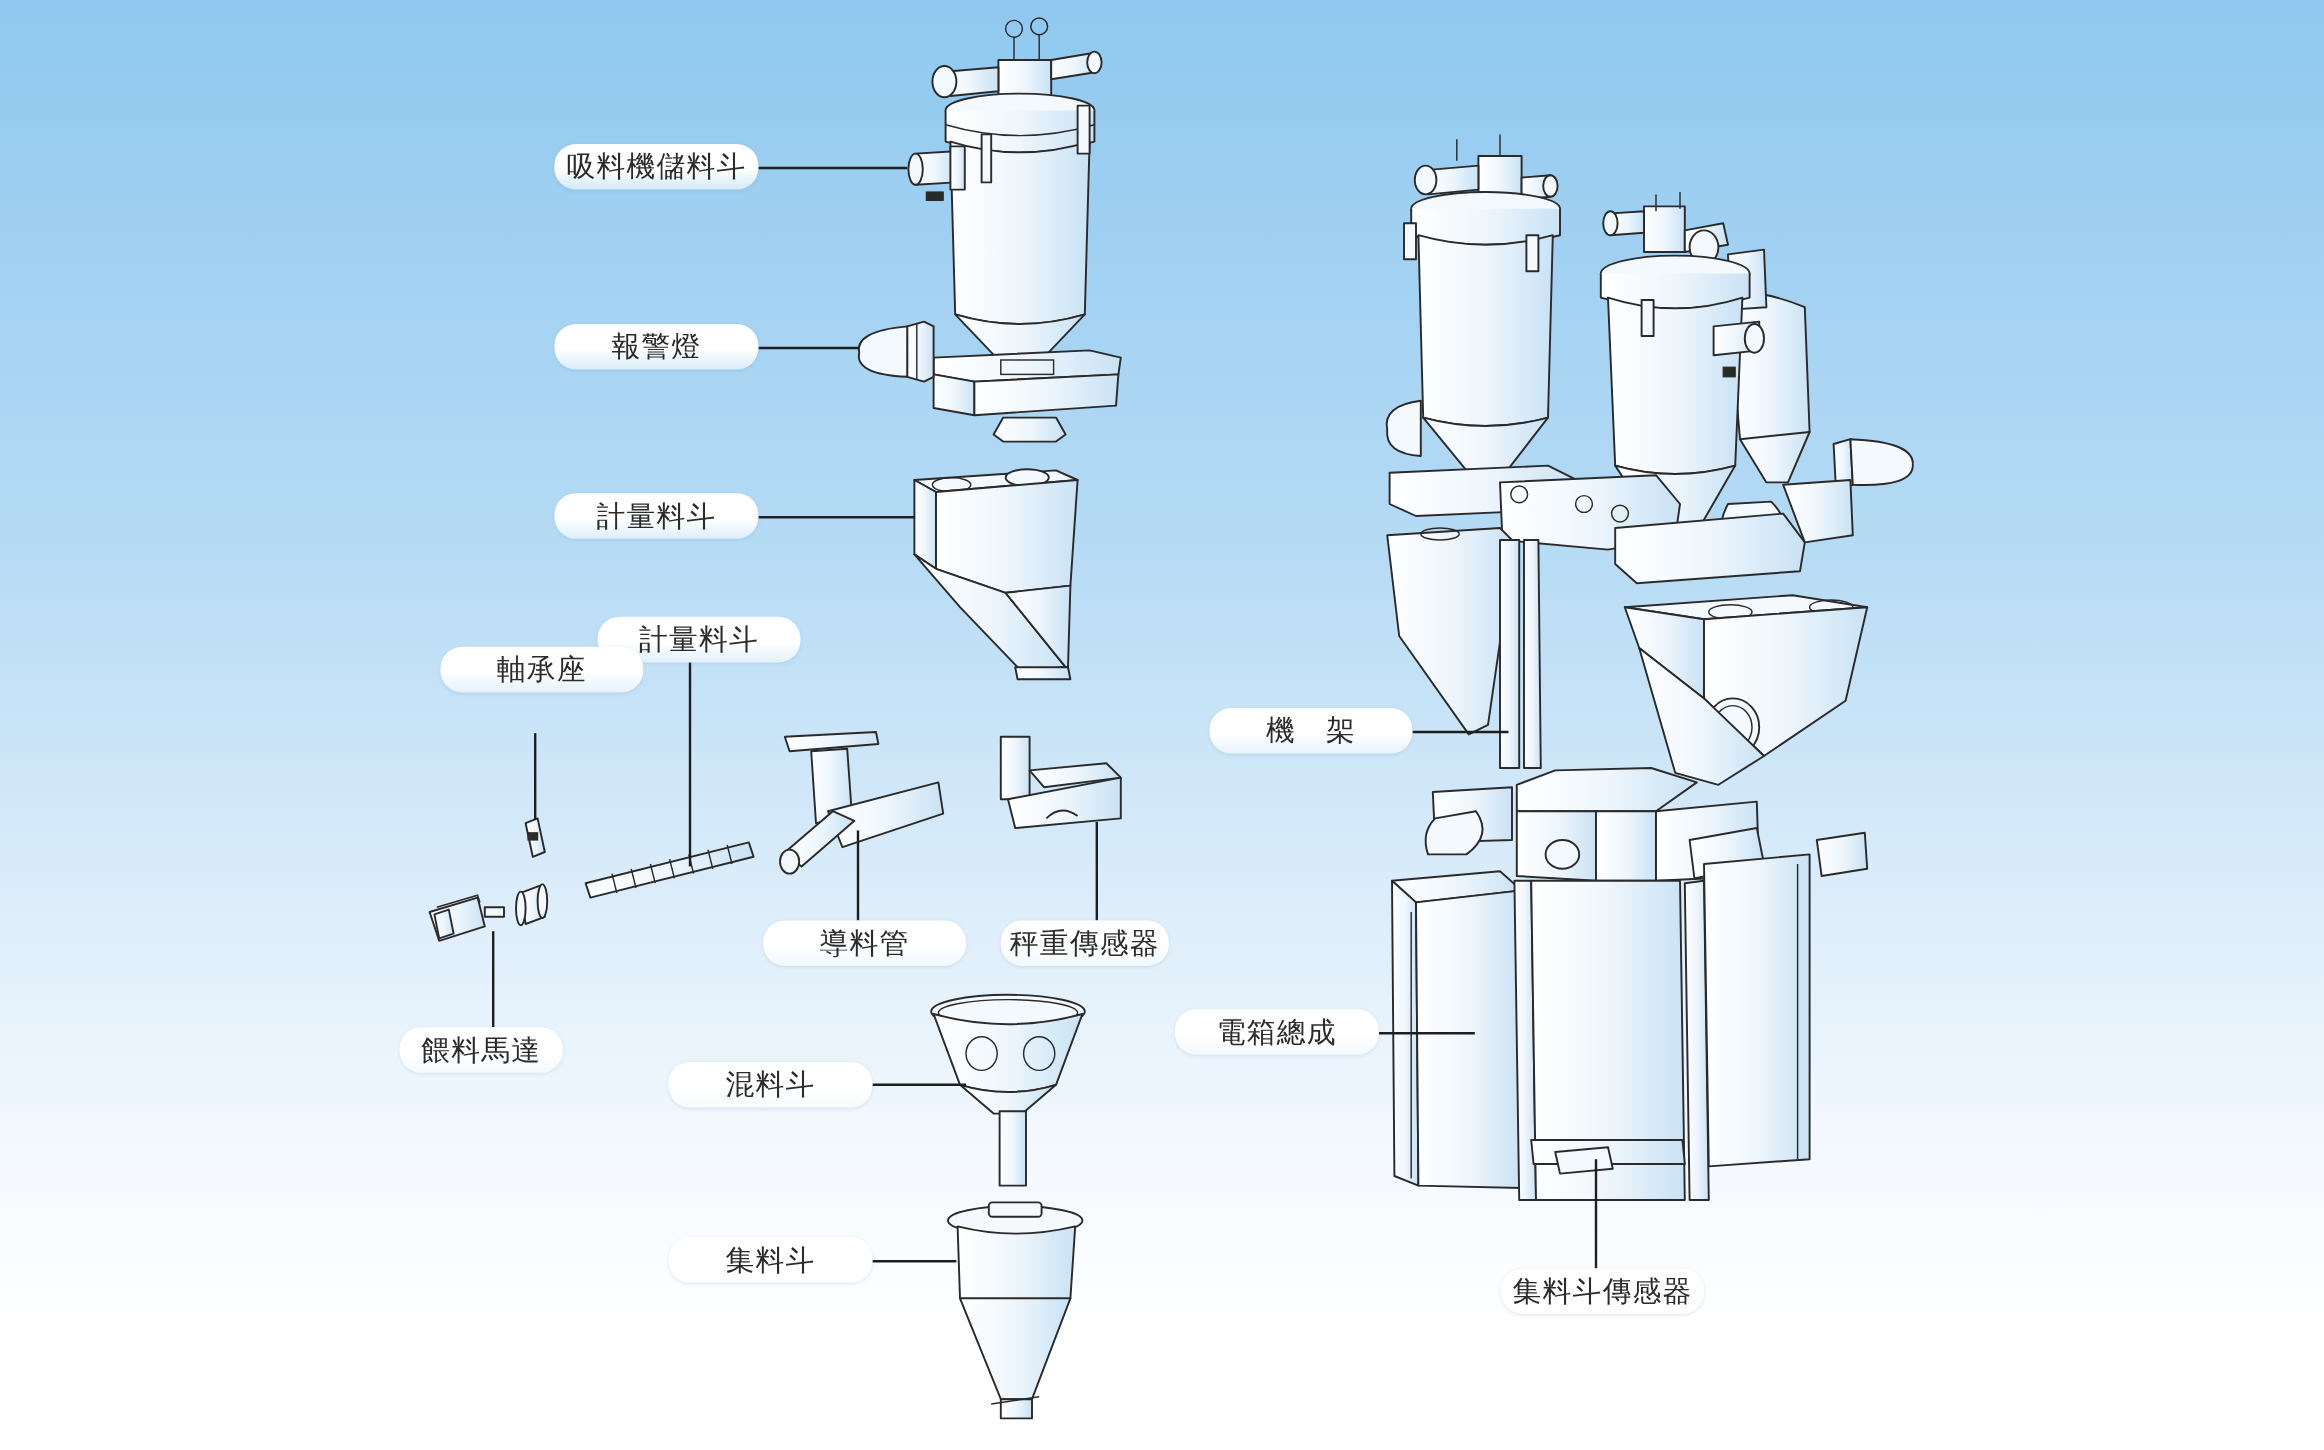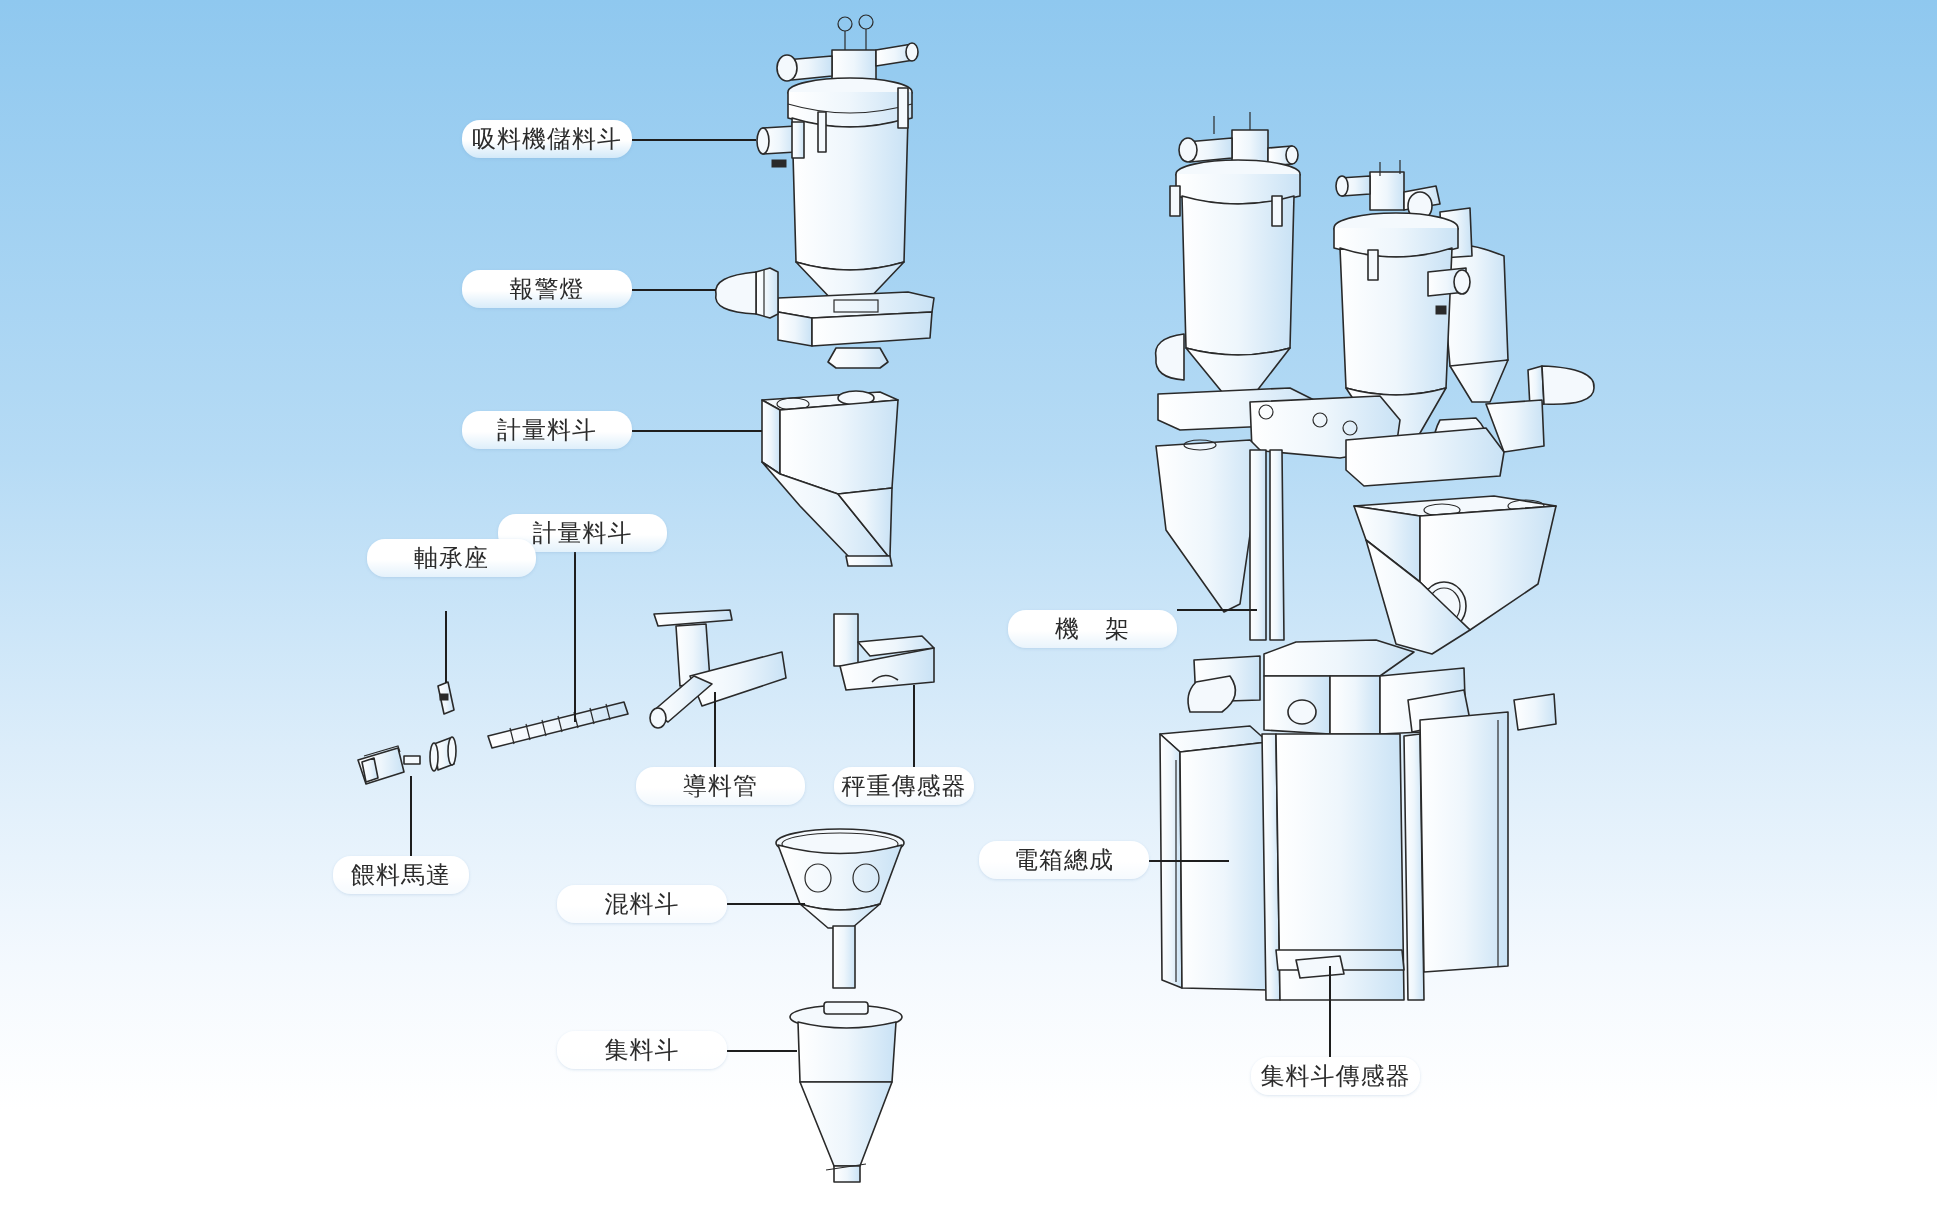--- a/index.html
+++ b/index.html
@@ -256,15 +256,15 @@
 <div class="label" style="left:462px;top:120px;width:170px;">吸料機儲料斗</div>
 <div class="label" style="left:462px;top:270px;width:170px;">報警燈</div>
 <div class="label" style="left:462px;top:411px;width:170px;">計量料斗</div>
 <div class="label" style="left:498px;top:514px;width:169px;">計量料斗</div>
 <div class="label" style="left:367px;top:539px;width:169px;">軸承座</div>
 <div class="label" style="left:636px;top:767px;width:169px;">導料管</div>
 <div class="label" style="left:834px;top:767px;width:140px;">秤重傳感器</div>
 <div class="label" style="left:333px;top:856px;width:136px;">餵料馬達</div>
 <div class="label" style="left:557px;top:885px;width:170px;">混料斗</div>
 <div class="label" style="left:557px;top:1031px;width:170px;">集料斗</div>
-<div class="label" style="left:1008px;top:610px;width:169px;">機　架</div>
+<div class="label" style="left:1008px;top:590px;width:169px;">機　架</div>
 <div class="label" style="left:979px;top:841px;width:170px;">電箱總成</div>
 <div class="label" style="left:1251px;top:1057px;width:169px;text-align:center;">集料斗傳感器</div>
 
 </body></html>

